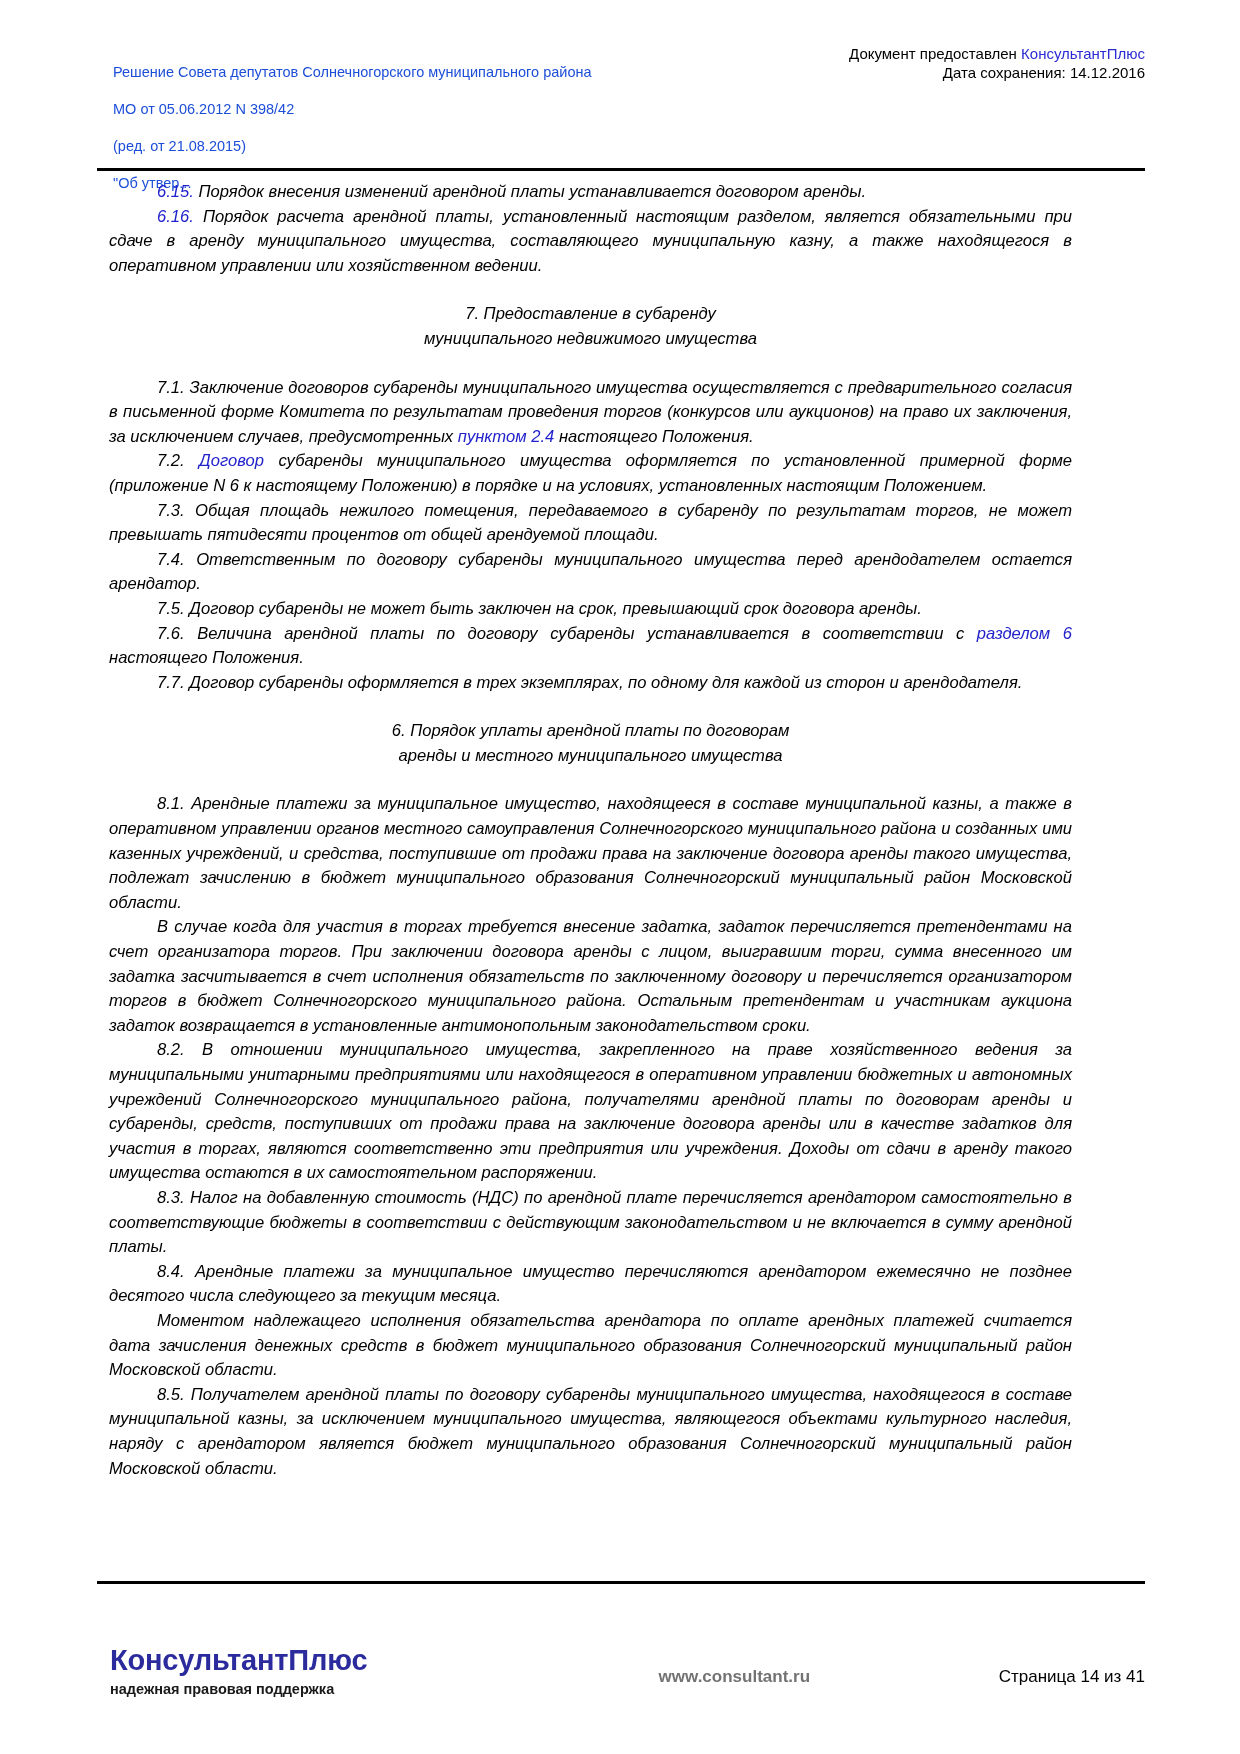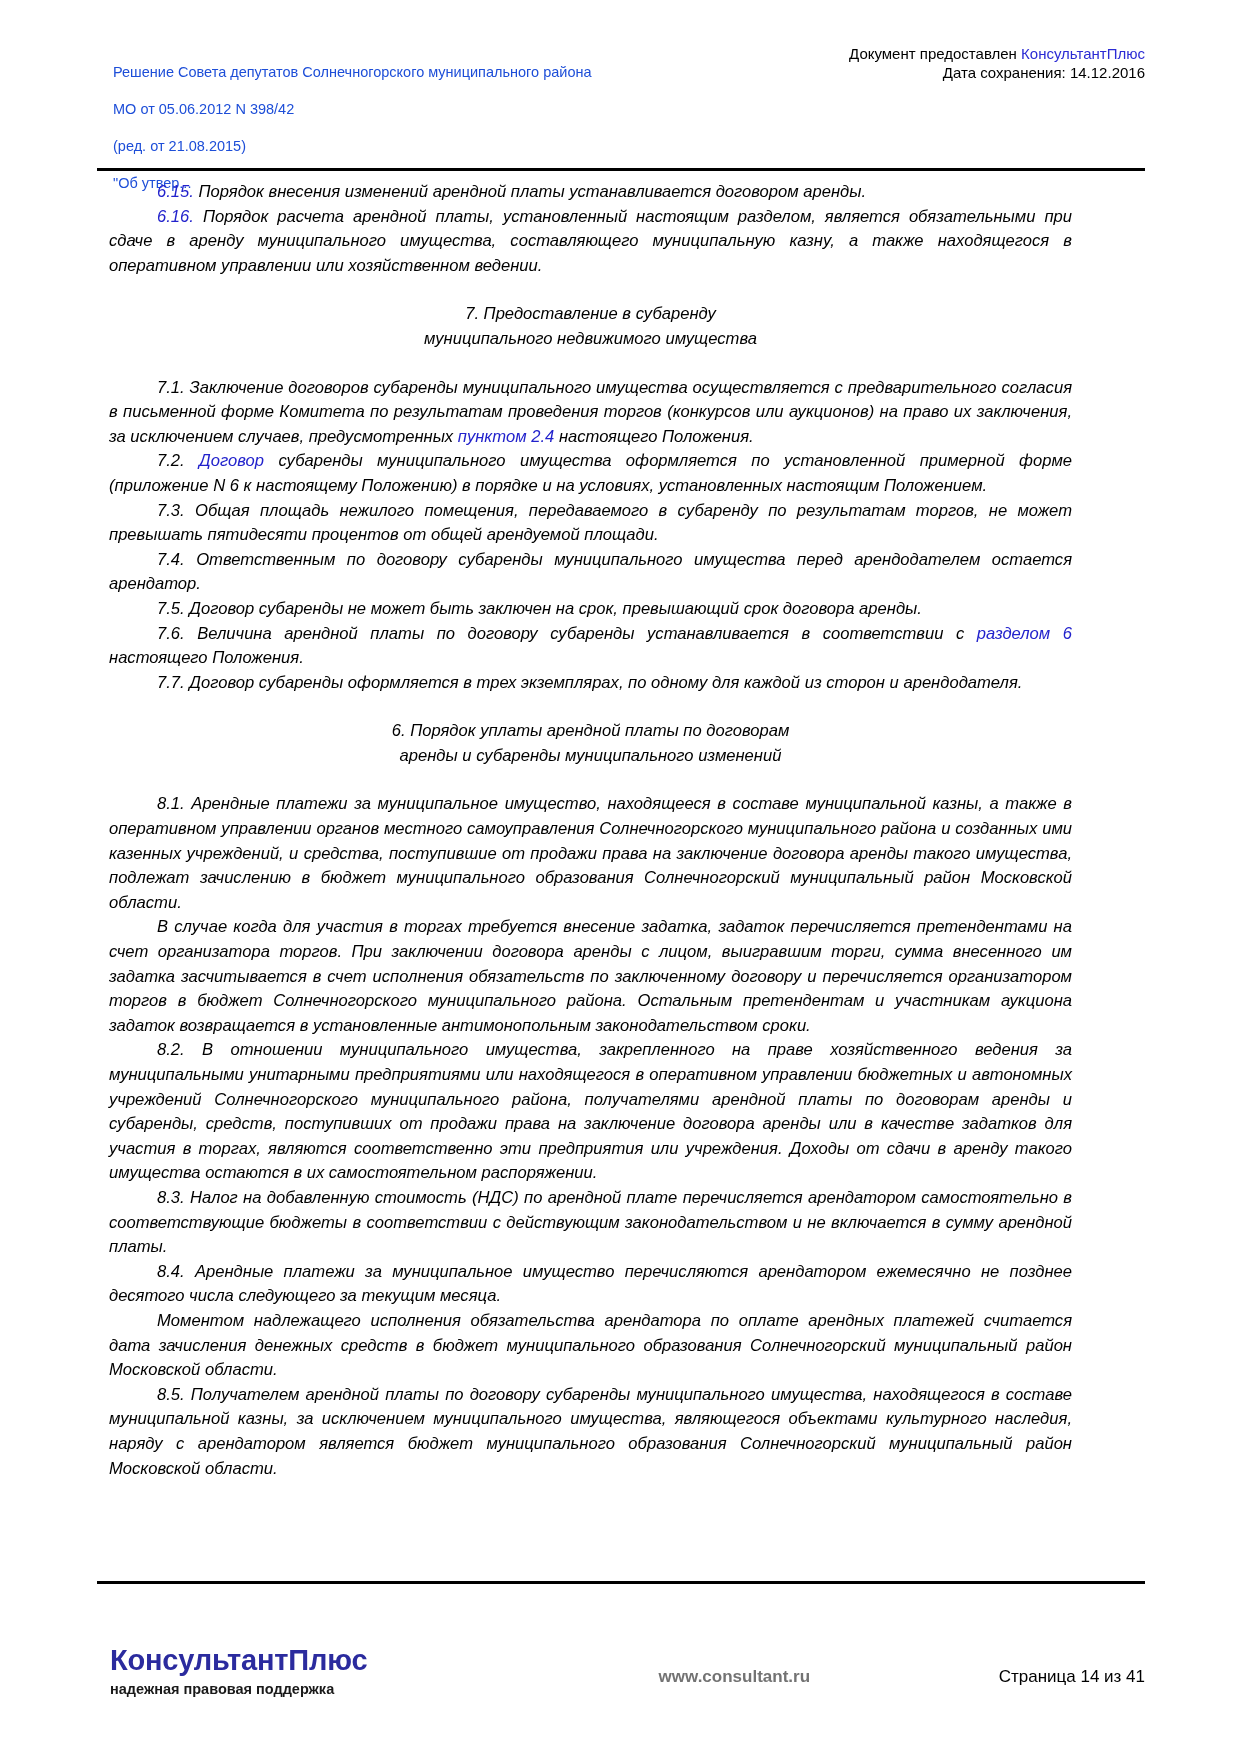--- a/index.html
+++ b/index.html
@@ -182,21 +182,21 @@
     <p>7.3. Общая площадь нежилого помещения, передаваемого в субаренду по результатам торгов, не может превышать пятидесяти процентов от общей арендуемой площади.</p>
     <p>7.4. Ответственным по договору субаренды муниципального имущества перед арендодателем остается арендатор.</p>
     <p>7.5. Договор субаренды не может быть заключен на срок, превышающий срок договора аренды.</p>
 
     <p><span>7.6. Величина арендной платы по договору субаренды устанавливается в соответствии с </span><span class="link">разделом 6</span><span> настоящего Положения.</span></p>
 
     <p>7.7. Договор субаренды оформляется в трех экземплярах, по одному для каждой из сторон и арендодателя.</p>
 
     <div class="heading">
       <span class="hline">6. Порядок уплаты арендной платы по договорам</span>
-      <span class="hline">аренды и субаренды муниципального изменений</span>
+      <span class="hline">аренды и местного муниципального имущества</span>
     </div>
 
     <div class="spacer-md"></div>
 
     <p>8.1. Арендные платежи за муниципальное имущество, находящееся в составе муниципальной казны, а также в оперативном управлении органов местного самоуправления Солнечногорского муниципального района и созданных ими казенных учреждений, и средства, поступившие от продажи права на заключение договора аренды такого имущества, подлежат зачислению в бюджет муниципального образования Солнечногорский муниципальный район Московской области.</p>
     <p>В случае когда для участия в торгах требуется внесение задатка, задаток перечисляется претендентами на счет организатора торгов. При заключении договора аренды с лицом, выигравшим торги, сумма внесенного им задатка засчитывается в счет исполнения обязательств по заключенному договору и перечисляется организатором торгов в бюджет Солнечногорского муниципального района. Остальным претендентам и участникам аукциона задаток возвращается в установленные антимонопольным законодательством сроки.</p>
     <p>8.2. В отношении муниципального имущества, закрепленного на праве хозяйственного ведения за муниципальными унитарными предприятиями или находящегося в оперативном управлении бюджетных и автономных учреждений Солнечногорского муниципального района, получателями арендной платы по договорам аренды и субаренды, средств, поступивших от продажи права на заключение договора аренды или в качестве задатков для участия в торгах, являются соответственно эти предприятия или учреждения. Доходы от сдачи в аренду такого имущества остаются в их самостоятельном распоряжении.</p>
     <p>8.3. Налог на добавленную стоимость (НДС) по арендной плате перечисляется арендатором самостоятельно в соответствующие бюджеты в соответствии с действующим законодательством и не включается в сумму арендной платы.</p>
     <p>8.4. Арендные платежи за муниципальное имущество перечисляются арендатором ежемесячно не позднее десятого числа следующего за текущим месяца.</p>
     <p>Моментом надлежащего исполнения обязательства арендатора по оплате арендных платежей считается дата зачисления денежных средств в бюджет муниципального образования Солнечногорский муниципальный район Московской области.</p>

